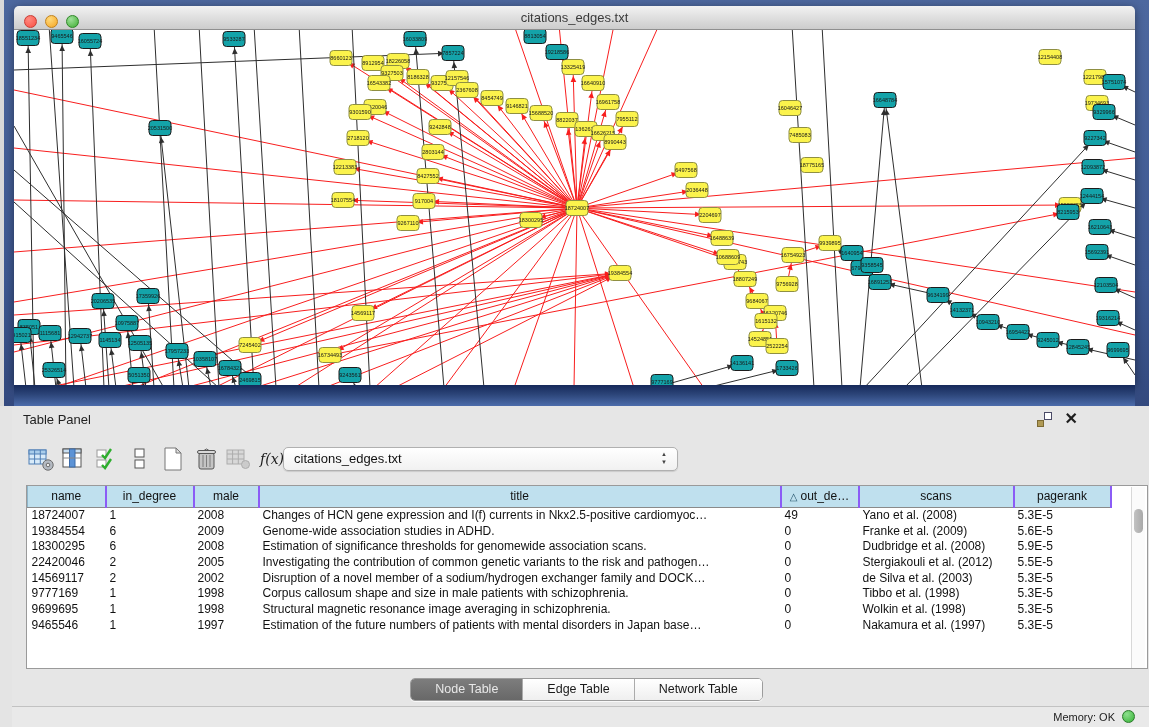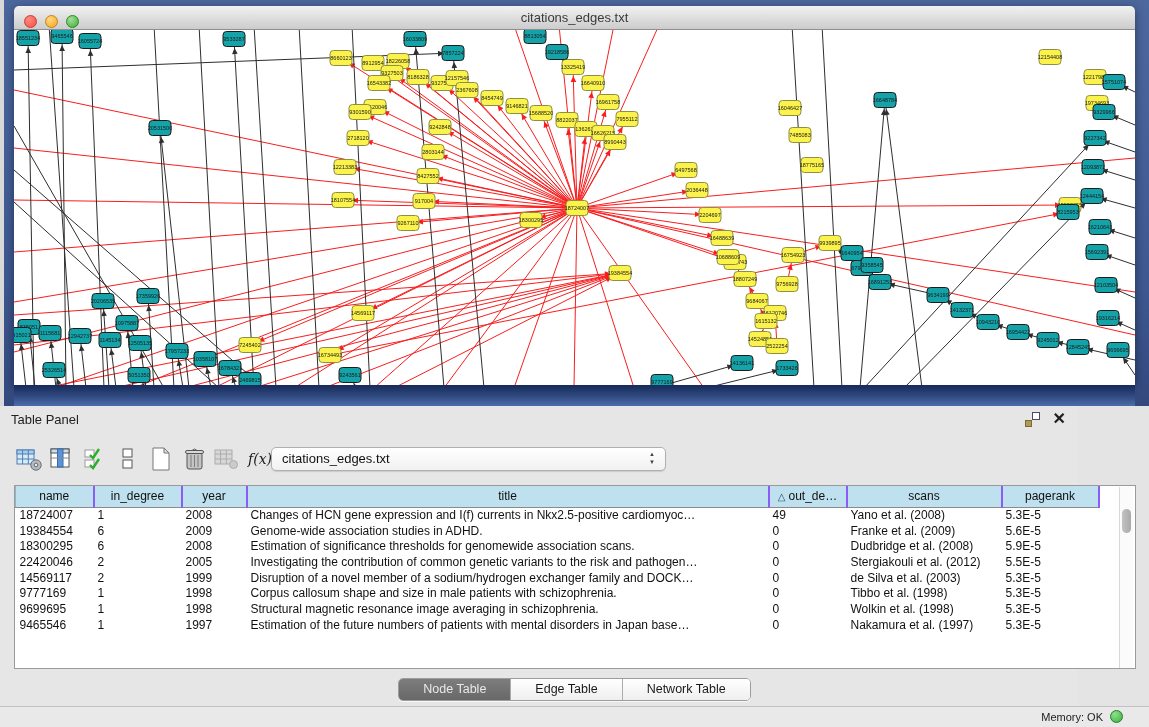--- a/index.html
+++ b/index.html
@@ -22,21 +22,21 @@
   .traffic { position:absolute; top:9px; width:13px; height:13px; border-radius:50%; }
   #btn-close { left:10px; background:radial-gradient(circle at 35% 30%, #ff8a80, #f94f43); border:1px solid #c93c34; }
   #btn-min   { left:31px; background:radial-gradient(circle at 35% 30%, #ffd97a, #f6a623); border:1px solid #c1821d; }
   #btn-zoom  { left:52px; background:radial-gradient(circle at 35% 30%, #9fe09a, #3fae33); border:1px solid #2f8728; }
 
   #graph-canvas { position:relative; width:1121px; height:355px; background:#ffffff; overflow:hidden; }
   #graph-svg { display:block; }
   #graph-svg text { font-family:"Liberation Sans", sans-serif; }
 
   
-  #table-panel { position:absolute; left:0; top:406px; width:1078px; height:321px; background:#e6e6e6; }
+  #table-panel { position:absolute; left:12px; top:406px; width:1078px; height:321px; background:#e6e6e6; }
   #panel-header { position:relative; height:27px; }
   #panel-title { position:absolute; left:11px; top:6px; font-size:13px; color:#222; }
   #float-icon { position:absolute; right:38px; top:6px; width:15px; height:15px; }
   #float-icon .back { position:absolute; left:0; bottom:0; width:7px; height:7px; background:#b09a55; border:1px solid #7c6a33; }
   #float-icon .front { position:absolute; right:0; top:0; width:8px; height:8px; background:#fff; border:1.5px solid #4a4a66; }
   #close-icon { position:absolute; right:12px; top:3px; font-size:16px; font-weight:bold; color:#1e1e1e; line-height:20px; }
 
   #toolbar { position:absolute; left:14px; top:33px; height:40px; display:flex; align-items:center; }
   .tool-btn { width:30px; height:30px; margin-right:3px; display:flex; align-items:center; justify-content:center; }
   .tool-btn svg { display:block; }
@@ -651,21 +651,21 @@
             <col style="width: 65px;">
             <col style="width: 522px;">
             <col style="width: 78px;">
             <col style="width: 155px;">
             <col style="width: 97px;">
           </colgroup>
         <thead>
             <tr id="header-row">
               <th>name</th>
               <th>in_degree</th>
-              <th>year</th>
+              <th>male</th>
               <th>title</th>
               <th><span class="sort-glyph">△</span>out_de…</th>
               <th>scans</th>
               <th>pagerank</th>
             </tr>
           </thead>
         <tbody id="table-body">
             <tr>
               <td class="c0">18724007</td>
               <td class="c1">1</td>
@@ -698,21 +698,21 @@
               <td class="c1">2</td>
               <td class="c2">2005</td>
               <td class="c3">Investigating the contribution of common genetic variants to the risk and pathogen…</td>
               <td class="c4">0</td>
               <td class="c5">Stergiakouli et al. (2012)</td>
               <td class="c6">5.5E-5</td>
             </tr>
             <tr>
               <td class="c0">14569117</td>
               <td class="c1">2</td>
-              <td class="c2">1999</td>
+              <td class="c2">2002</td>
               <td class="c3">Disruption of a novel member of a sodium/hydrogen exchanger family and DOCK…</td>
               <td class="c4">0</td>
               <td class="c5">de Silva et al. (2003)</td>
               <td class="c6">5.3E-5</td>
             </tr>
             <tr>
               <td class="c0">9777169</td>
               <td class="c1">1</td>
               <td class="c2">1998</td>
               <td class="c3">Corpus callosum shape and size in male patients with schizophrenia.</td>

